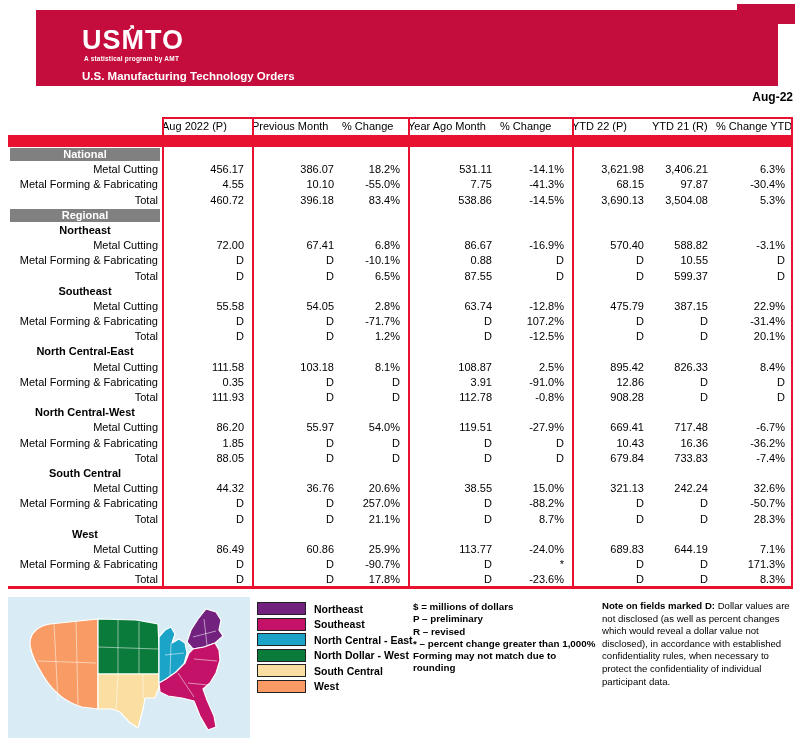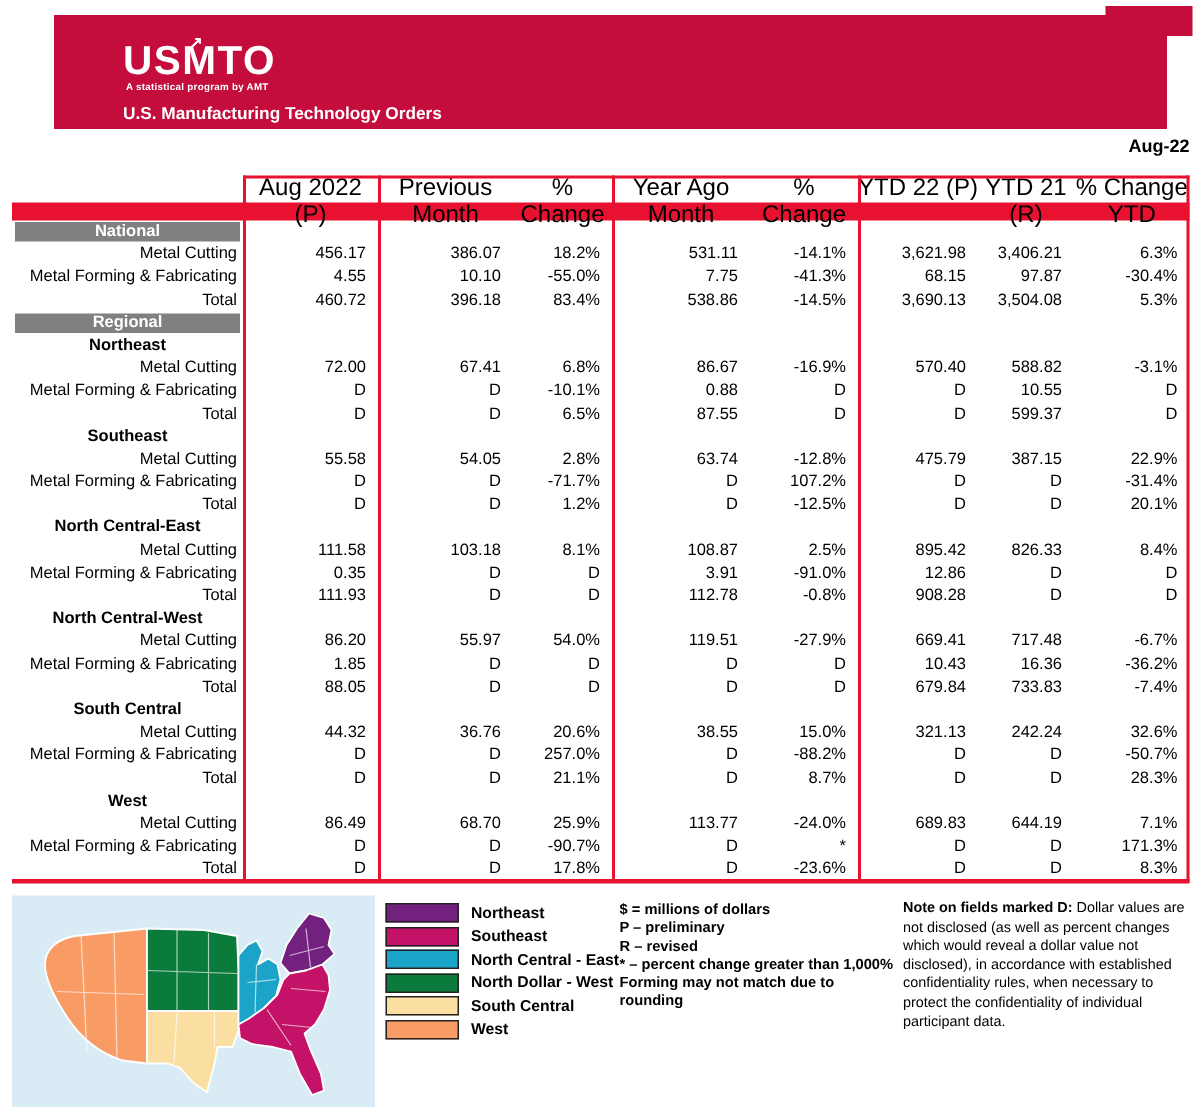--- a/index.html
+++ b/index.html
@@ -13,21 +13,21 @@
   .logo{position:absolute;left:46px;top:16px;color:#ffffff;font-weight:bold;font-size:27px;letter-spacing:1px;line-height:28px;}
   .logo-arrow{position:absolute;left:90px;top:12px;color:#fff;font-size:11px;font-weight:bold;}
   .logo-tagline{position:absolute;left:48px;top:45px;color:#fff;font-size:6.5px;font-weight:bold;letter-spacing:.2px;}
   .banner-title{position:absolute;left:46px;top:60px;color:#fff;font-size:11.5px;font-weight:bold;text-align:center;}
   .date-label{position:absolute;right:7px;top:90px;font-size:12px;font-weight:bold;}
 
   
   .usmto-table{position:absolute;left:8px;top:117px;width:785px;font-size:11px;}
   .trow{display:grid;grid-template-columns:154px 90px 90px 66px 92px 72px 80px 64px 77px;height:15.2px;line-height:15.2px;}
   .thead-row{display:grid;grid-template-columns:154px 90px 90px 66px 92px 72px 80px 64px 77px;height:18px;line-height:18px;}
-  .thead-row .hcell{text-align:center;font-size:16px;}
+  .thead-row .hcell{font-size:11px;}
   .red-band{height:12px;background:var(--tborder,#E8112F);}
   .cell{overflow:hidden;white-space:nowrap;}
   .num{text-align:right;padding-right:8px;}
   .rowlabel{text-align:right;padding-right:4px;}
   .region-name{font-weight:bold;text-align:center;}
   .band-cell{display:flex;align-items:center;}
   .band-pill{background:var(--bandgray,#808080);color:#fff;font-weight:bold;text-align:center;
              height:13px;line-height:13px;margin:0 2px;flex:1;}
   .vline{position:absolute;width:2px;background:var(--tborder,#E8112F);top:0;}
   .topline{position:absolute;height:2px;background:var(--tborder,#E8112F);top:0;}
@@ -356,21 +356,21 @@
         <div class="cell num"></div>
         <div class="cell num"></div>
         <div class="cell num"></div>
         <div class="cell num"></div>
         <div class="cell num"></div>
         <div class="cell num"></div>
       </div>
       <div class="trow">
         <div class="cell rowlabel">Metal Cutting</div>
         <div class="cell num">86.49</div>
-        <div class="cell num">68.70</div>
+        <div class="cell num">60.86</div>
         <div class="cell num">25.9%</div>
         <div class="cell num">113.77</div>
         <div class="cell num">-24.0%</div>
         <div class="cell num">689.83</div>
         <div class="cell num">644.19</div>
         <div class="cell num">7.1%</div>
       </div>
       <div class="trow">
         <div class="cell rowlabel">Metal Forming &amp; Fabricating</div>
         <div class="cell num">D</div>

